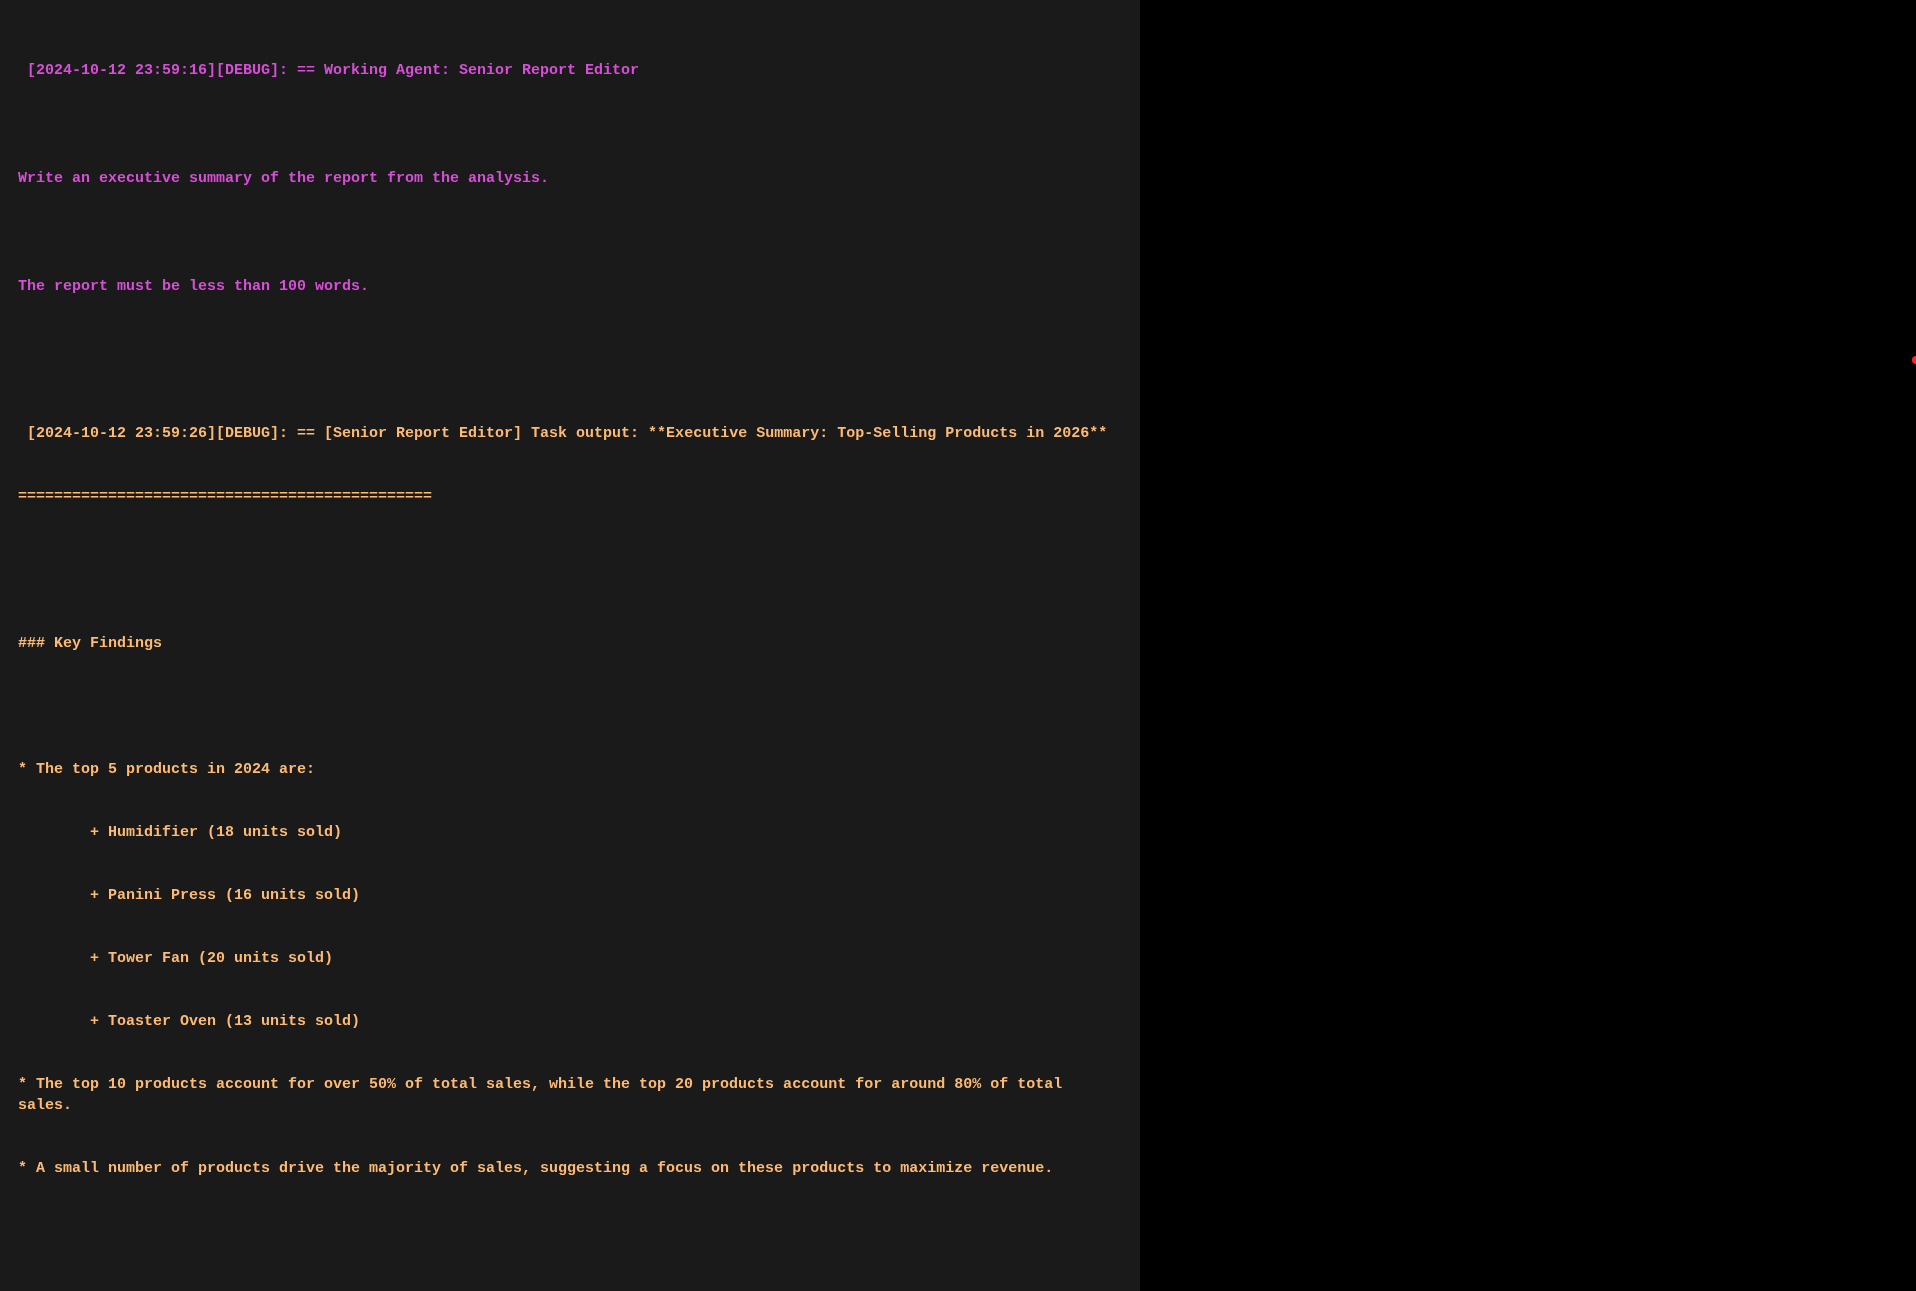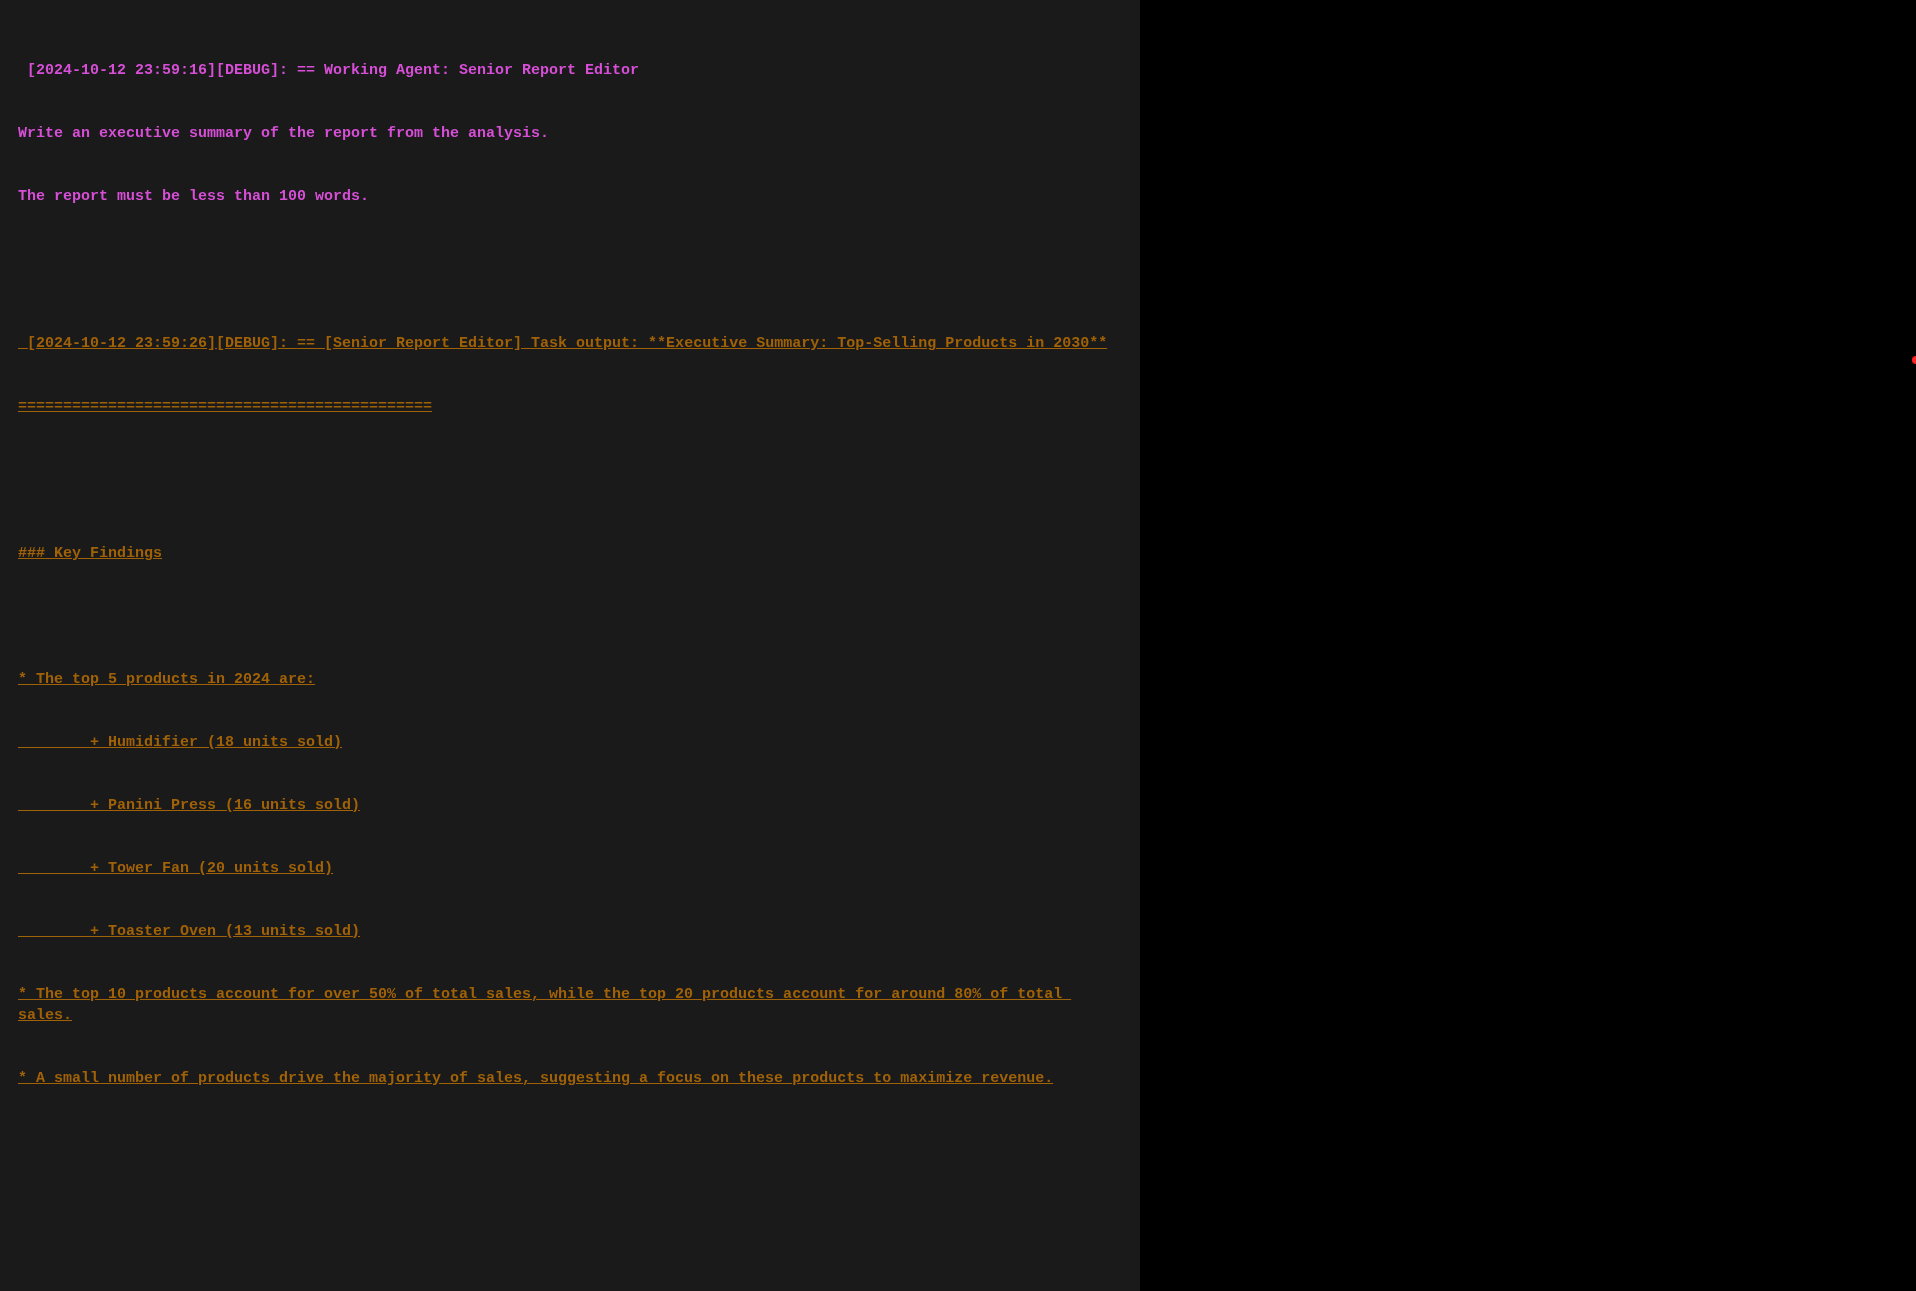--- a/index.html
+++ b/index.html
@@ -27,35 +27,35 @@
   }
   .red-dot {
     position: absolute;
     right: -4px;
     top: 356px;
     width: 8px;
     height: 8px;
     background: #ff2222;
     border-radius: 50%;
   }
-  .magenta { color: #d74ed7; font-weight: bold; }
-  .green   { color: #a16207; font-weight: bold; text-decoration: underline; }
+  .magenta { color: #d74ed7; font-weight: bold; margin-top: 45px; }
+  .green   { color: #fdba74; font-weight: bold; }
   .line { display: block; white-space: pre-wrap; word-break: break-word; }
   .blank { height: 21px; }
 </style>
 </head>
 <body>
 
 <div class="terminal-pane">
   <span class="line"><span class="magenta"> [2024-10-12 23:59:16][DEBUG]: </span><span class="magenta">== Working Agent: Senior Report Editor</span></span>
   <span class="line magenta">Write an executive summary of the report from the analysis.</span>
   <span class="line magenta">The report must be less than 100 words.</span>
   <div class="blank"></div>
 
-  <span class="line"><span class="green"> [2024-10-12 23:59:26][DEBUG]: </span><span class="green">== [Senior Report Editor] Task output: **Executive Summary: Top-Selling Products in 2030**</span></span>
+  <span class="line"><span class="green"> [2024-10-12 23:59:26][DEBUG]: </span><span class="green">== [Senior Report Editor] Task output: **Executive Summary: Top-Selling Products in 2026**</span></span>
   <span class="line green">==============================================</span>
   <div class="blank"></div>
 
   <span class="line green">### Key Findings</span>
   <div class="blank"></div>
   <span class="line green">* The top 5 products in 2024 are:</span>
   <span class="line green">        + Humidifier (18 units sold)</span>
   <span class="line green">        + Panini Press (16 units sold)</span>
   <span class="line green">        + Tower Fan (20 units sold)</span>
   <span class="line green">        + Toaster Oven (13 units sold)</span>

